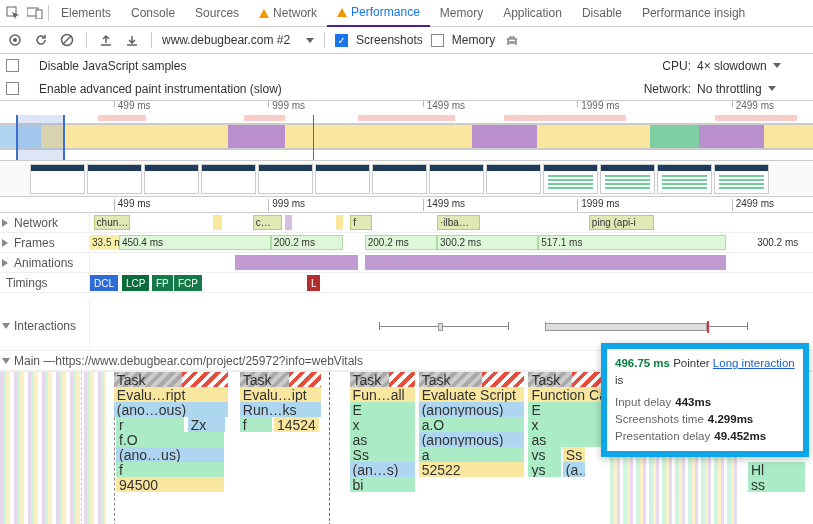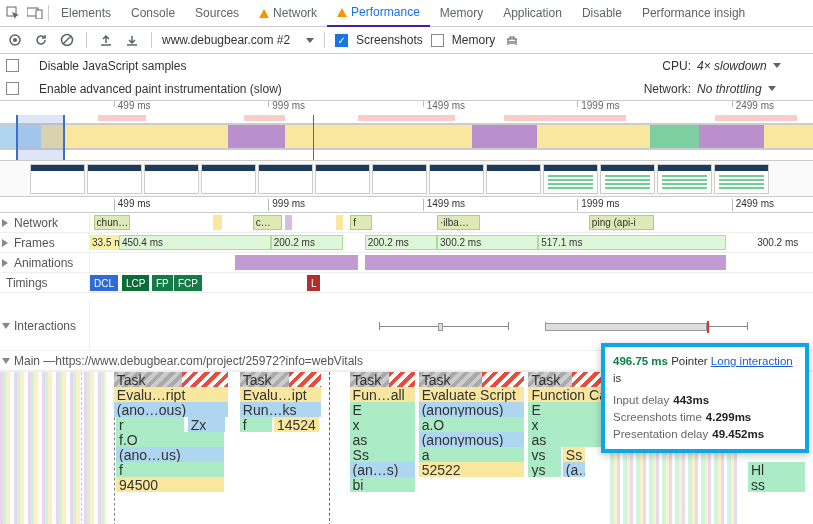--- a/index.html
+++ b/index.html
@@ -19,21 +19,21 @@
 .url-sel { display:flex; align-items:center; gap:16px; color:#333; }
 .chev { width:0; height:0; border-left:4px solid transparent; border-right:4px solid transparent; border-top:5px solid #5f6368; }
 .chk { width:13px; height:13px; border:1px solid #888; display:inline-flex; align-items:center; justify-content:center; background:#fff;}
 .chk.on { background:#1a73e8; border-color:#1a73e8; color:#fff; font-size:10px; }
 
 
 .settings { border-bottom:1px solid #cbcbcb; position:relative; }
 .srow { display:flex; align-items:center; height:23px; padding: 0 6px; justify-content:space-between; }
 .sleft { display:flex; align-items:center; gap:20px; }
 .sright { display:flex; align-items:center; gap:6px; color:#333; }
-.sel { display:flex; align-items:center; gap:6px; min-width:110px;font-style:italic; }
+.sel { display:flex; align-items:center; gap:6px; min-width:110px; }
 
 
 .overview { height:60px; border-bottom:1px solid #cbcbcb; position:relative; overflow:hidden; }
 .ruler { position:absolute; top:0; left:0; right:0; height:14px; font-size:10px; color:#666; }
 .rtick { position:absolute; top:0; border-left:1px solid #bbb; height:6px; font-size:10px; }
 .rtick span { position:absolute; top:-1px; left:3px; white-space:nowrap; }
 .ovbody { position:absolute; top:14px; left:0; right:0; bottom:0; }
 .ovbar { position:absolute; height:6px; top:0; }
 .pinkbar { background:#f5b7b1; opacity:.7; }
 .ovwave { position:absolute; left:0; right:0; top:8px; bottom:10px; background:linear-gradient(90deg,#aed6f1 0 5%,#f9e79f 5% 28%,#bb8fce 28% 35%,#f9e79f 35% 58%,#bb8fce 58% 66%,#f9e79f 66% 80%,#7dcea0 80% 86%,#bb8fce 86% 94%,#f9e79f 94% 100%); border-bottom:2px solid #ccc;}
@@ -78,21 +78,21 @@
 .green{background:#abebc6;}
 
 
 .inter-track { height:50px; }
 .whisker{position:absolute; top:20px; height:10px;}
 .whisker .line{position:absolute;top:5px;left:0;right:0;height:1px;background:#888;}
 .whisker .cap{position:absolute;top:1px;width:1px;height:8px;background:#888;}
 .whisker .box{position:absolute;top:2px;height:8px;background:#ddd;border:1px solid #999;}
 
 
-.tooltip { position:absolute; right:4px; top:343px; width:208px; background:#fff; border:4px solid #0ea5e9; box-shadow:0 2px 8px rgba(0,0,0,.25); padding:6px 8px; font-size:11.5px; z-index:50; line-height:1.5;}
+.tooltip { position:absolute; right:4px; top:343px; width:208px; background:#fff; border:6px solid #0ea5e9; box-shadow:0 2px 8px rgba(0,0,0,.25); padding:6px 8px; font-size:11.5px; z-index:50; line-height:1.5;}
 .tooltip .t1{color:#0a7f3f; font-weight:600;}
 .tooltip a{color:#1a5fd6; text-decoration:underline;}
 .tooltip .row{display:flex; gap:4px; color:#666;}
 .tooltip .row b{color:#222; font-weight:600;}
 
 .vline{position:absolute;top:0;bottom:0;width:0;border-left:1px dashed #3b6fc8;}
 .vline.red{border-left:1px dashed #d33;}
 .vline.g1{border-left:1px dashed #888;}
 </style>
 </head>

